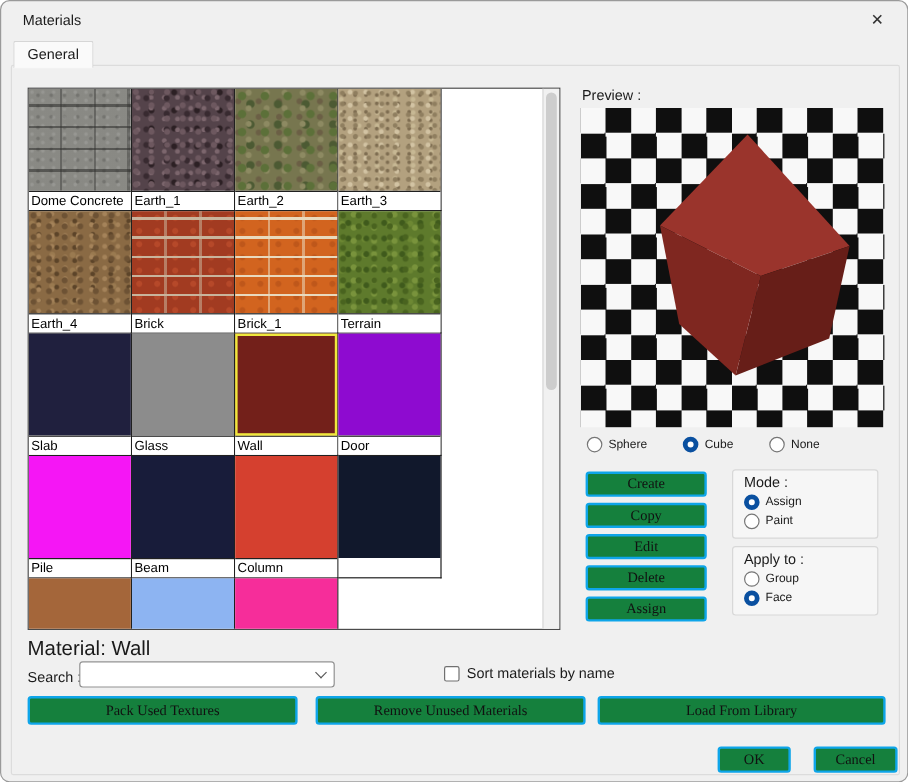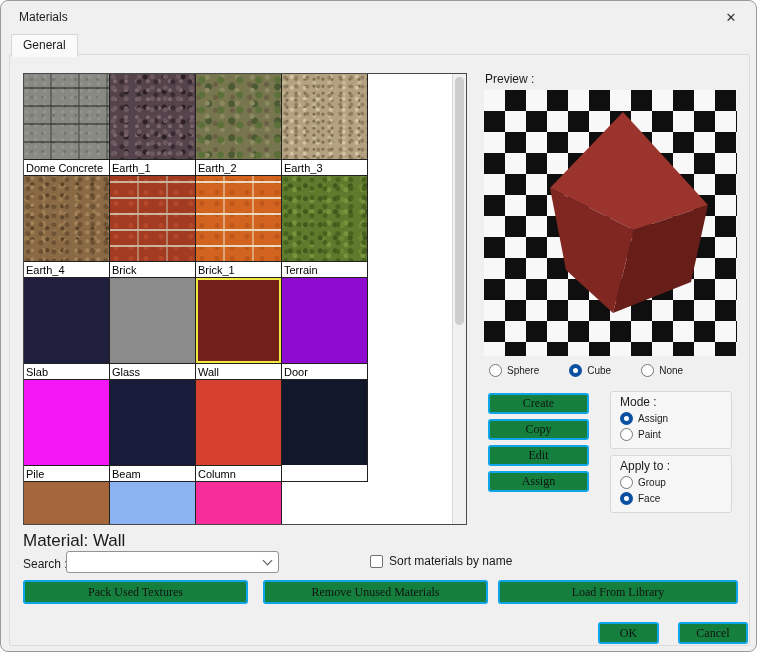--- a/index.html
+++ b/index.html
@@ -262,20 +262,21 @@
       <div class="radio-opt">
         <span class="radio-dot"></span>
         <span>None</span>
       </div>
     </div>
 
   <div class="actions-col" id="action-buttons">
       <button class="btn action-btn">Create</button>
       <button class="btn action-btn">Copy</button>
       <button class="btn action-btn">Edit</button>
+      <button class="btn action-btn">Delete</button>
       <button class="btn action-btn">Assign</button>
     </div>
 
   <div class="group-box" id="mode-group">
     <div class="group-label">Mode :</div>
     <div id="mode-radios">
         <div class="radio-opt">
           <span class="radio-dot sel"></span>
           <span>Assign</span>
         </div>

